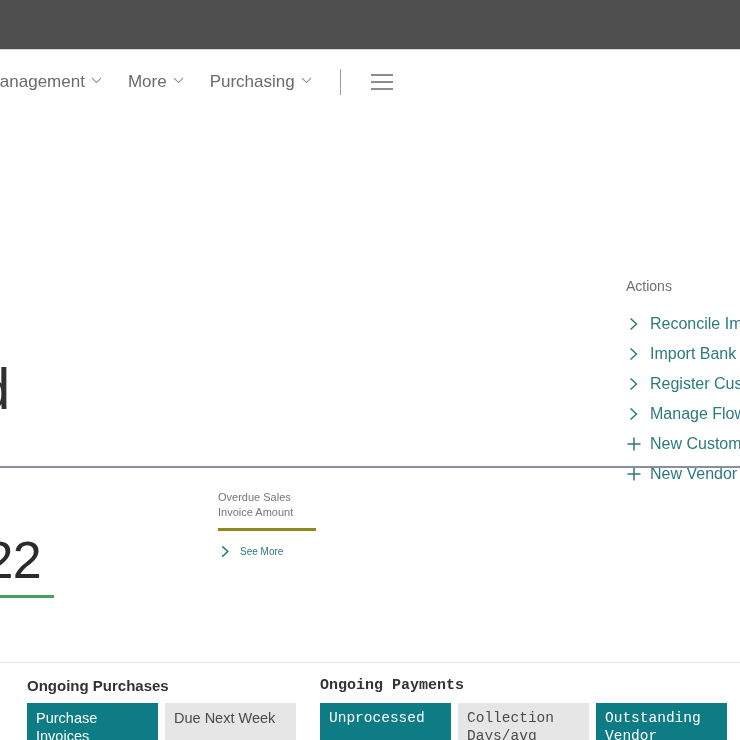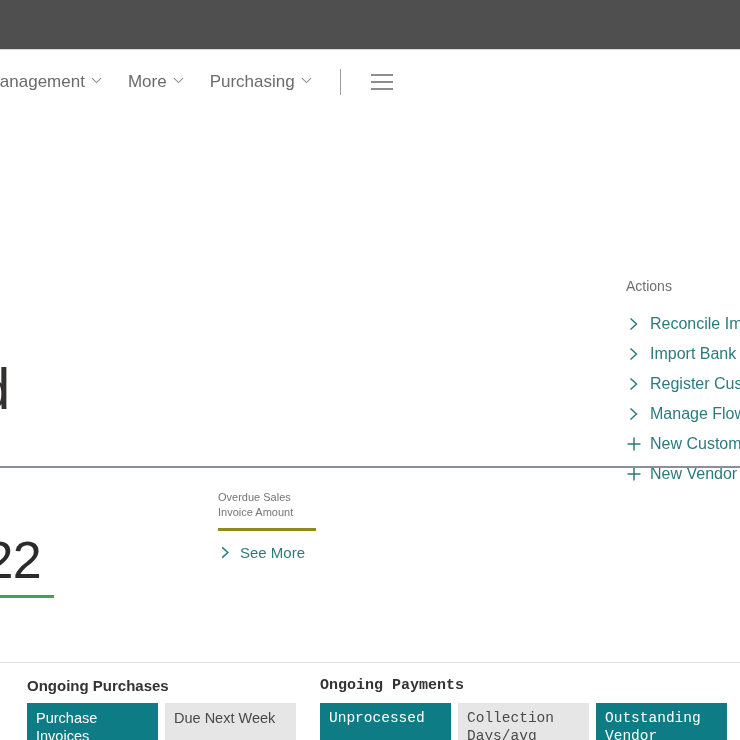--- a/index.html
+++ b/index.html
@@ -192,21 +192,21 @@
   .kpi-underline {
     margin-top: 8px;
     height: 3px;
     width: 98px;
   }
   .kpi-more {
     margin-top: 13px;
     display: flex;
     align-items: center;
     color: #2c7a7e;
-    font-size: 15px;
+    font-size: 10px;
     cursor: pointer;
     white-space: nowrap;
   }
   .kpi-more .action-glyph { width: 15px; height: 15px; flex-basis: 15px; margin-right: 7px; }
 
   
   .kpi-1 { left: -44px; }
   .kpi-2 { left: 218px; }
 
   

